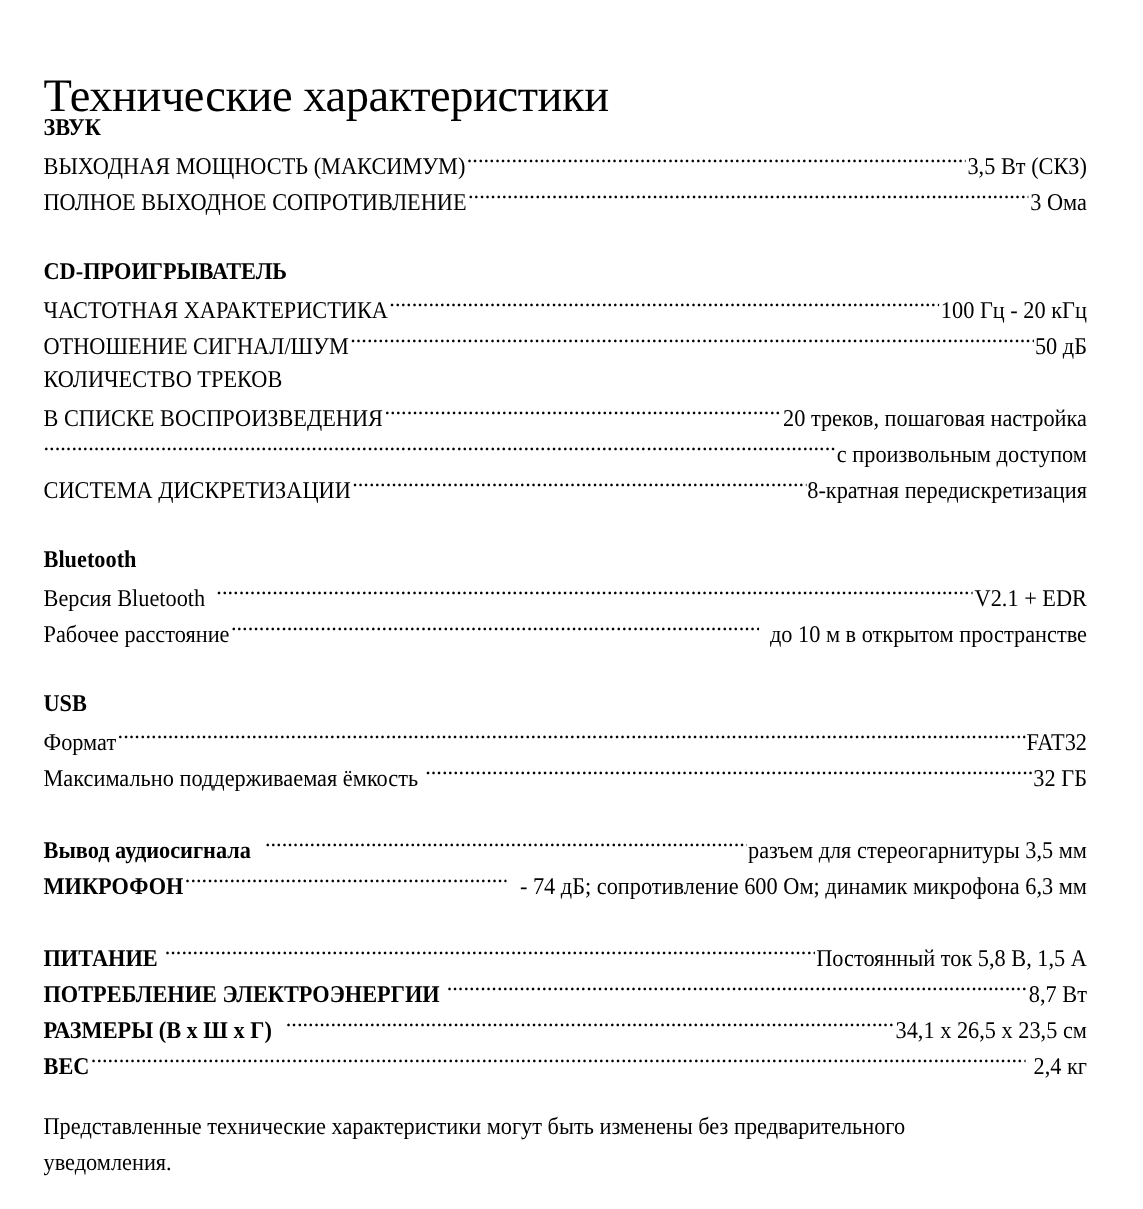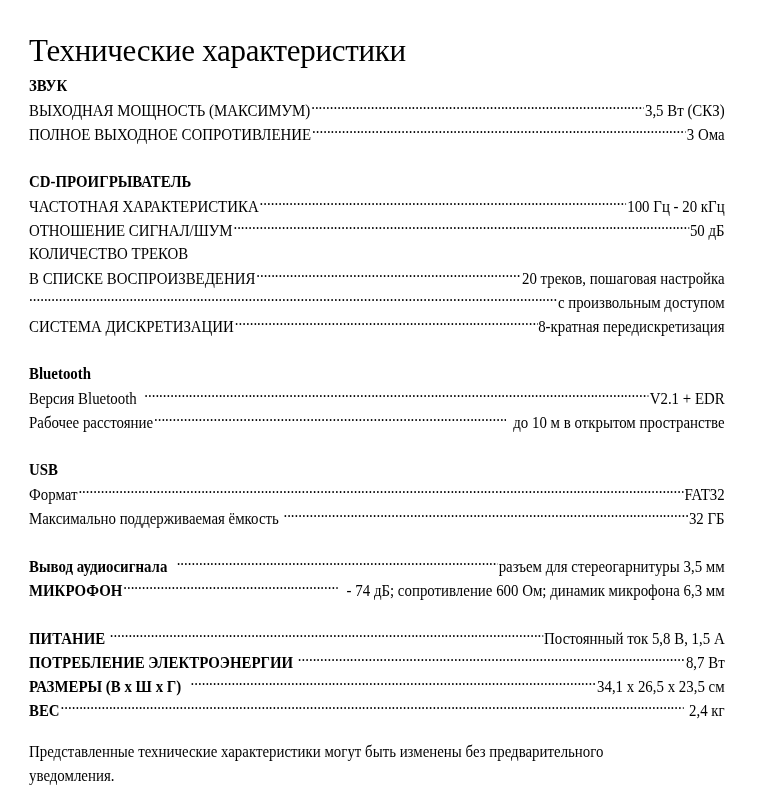--- a/index.html
+++ b/index.html
@@ -3,21 +3,21 @@
 <meta charset="utf-8">
 <style>
   html, body { margin: 0; padding: 0; background: #ffffff; }
   body {
     width: 762px; height: 806px; overflow: hidden;
     font-family: "Liberation Serif", "DejaVu Serif", serif;
     color: #000;
     position: relative;
   }
   .title {
-    position: absolute; left: 29px; top: 31px;
+    position: absolute; left: 29px; top: 44px;
     font-size: 31px; line-height: 40px; font-weight: normal;
     letter-spacing: -0.3px; margin: 0;
   }
   .line {
     position: absolute; left: 29px; width: 696px;
     font-size: 16px; line-height: 24px; height: 24px;
     display: flex; align-items: baseline; white-space: nowrap;
     transform: scaleX(0.93); transform-origin: left center;
     width: 748px;
   }

